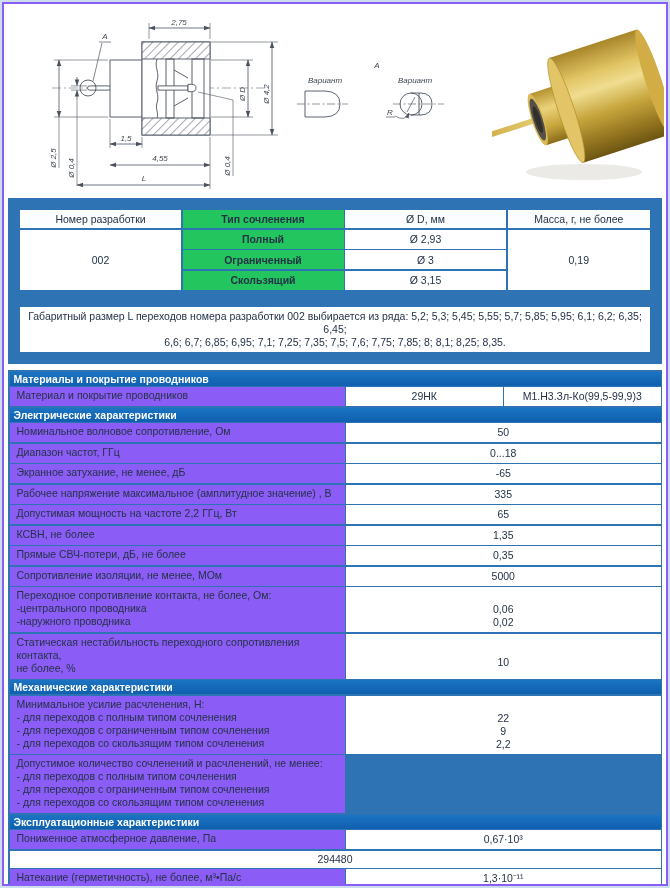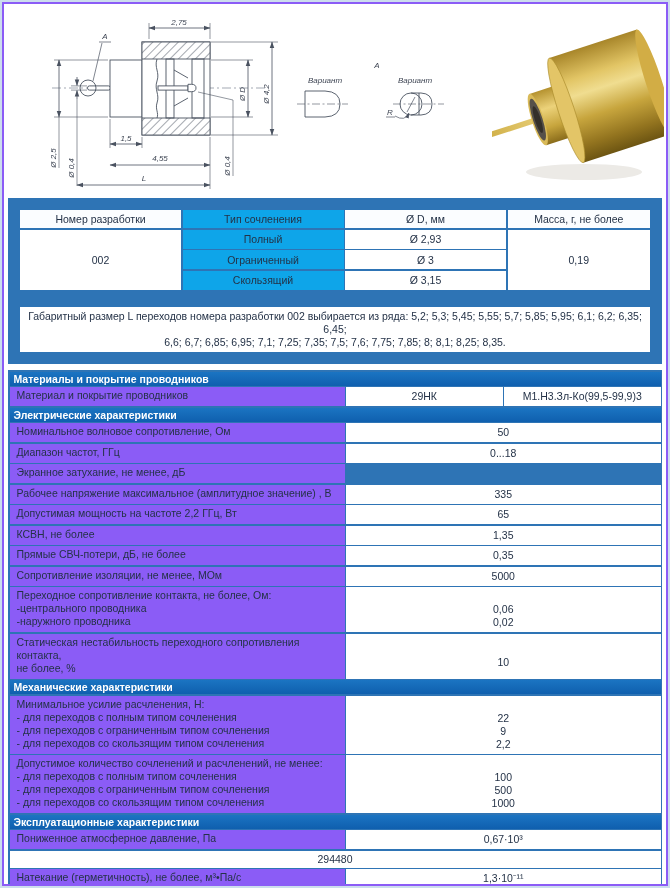--- a/index.html
+++ b/index.html
@@ -22,21 +22,21 @@
   
   .summary{
     display:grid;
     grid-template-columns:161px 161px 161px 1fr;
     grid-template-rows:18px 19px 19px 19px auto;
     gap:1.5px;background:#2e74b5;padding:12px;
     font-size:10.5px;line-height:12px;
   }
   .summary .cell{background:#ffffff;display:flex;align-items:center;justify-content:center;text-align:center;padding:1px 4px;}
   .summary .hdr{background:#fbfdff;}
-  .summary .tint{background:#0ea5e9;}
+  .summary .tint{background:#22c55e;font-weight:bold;}
   .summary .dev{grid-column:1;grid-row:2/5;}
   .summary .mass{grid-column:4;grid-row:2/5;}
   .summary .note{grid-column:1/5;flex-direction:column;line-height:13px;padding:3px 6px;margin-top:16px;}
   
   .spec-table{display:flex;flex-direction:column;gap:1.5px;background:#2e74b5;padding:1.5px;margin-top:6px;}
   .spec-band{background:linear-gradient(180deg,#1b74c2,#0f5fae);color:#ffffff;font-weight:bold;font-size:10.5px;line-height:12px;padding:1px 4px;}
   .spec-row{display:flex;gap:1.5px;}
   .spec-label{width:324px;background:#8b5cf6;font-size:10.5px;line-height:13px;padding:2px 4px 4px 7px;}
   .spec-value{flex:1;background:#ffffff;display:flex;flex-direction:column;justify-content:center;text-align:center;font-size:10.5px;line-height:13px;padding:2px 4px;}
 </style>
@@ -203,20 +203,21 @@
       <div class="spec-row">
         <div class="spec-label">
           <div>Диапазон частот, ГГц</div>
         </div>
         <div class="spec-value">0...18</div>
       </div>
       <div class="spec-row">
         <div class="spec-label">
           <div>Экранное затухание, не менее, дБ</div>
         </div>
+        <div class="spec-value">-65</div>
       </div>
       <div class="spec-row">
         <div class="spec-label">
           <div>Рабочее напряжение максимальное (амплитудное значение) , В</div>
         </div>
         <div class="spec-value">335</div>
       </div>
       <div class="spec-row">
         <div class="spec-label">
           <div>Допустимая мощность на частоте 2,2 ГГц, Вт</div>
@@ -278,26 +279,20 @@
           <div>2,2</div>
         </div>
       </div>
       <div class="spec-row">
         <div class="spec-label">
           <div>Допустимое количество сочленений и расчленений, не менее:</div>
           <div>- для переходов с полным типом сочленения</div>
           <div>- для переходов с ограниченным типом сочленения</div>
           <div>- для переходов со скользящим типом сочленения</div>
         </div>
-        <div class="spec-value">
-          <div>&nbsp;</div>
-          <div>100</div>
-          <div>500</div>
-          <div>1000</div>
-        </div>
       </div>
       <div class="spec-band">Эксплуатационные характеристики</div>
       <div class="spec-row">
         <div class="spec-label">
           <div>Пониженное атмосферное давление, Па</div>
         </div>
         <div class="spec-value">0,67·10³</div>
       </div>
       <div class="spec-row">
         <div class="spec-value">294480</div>

